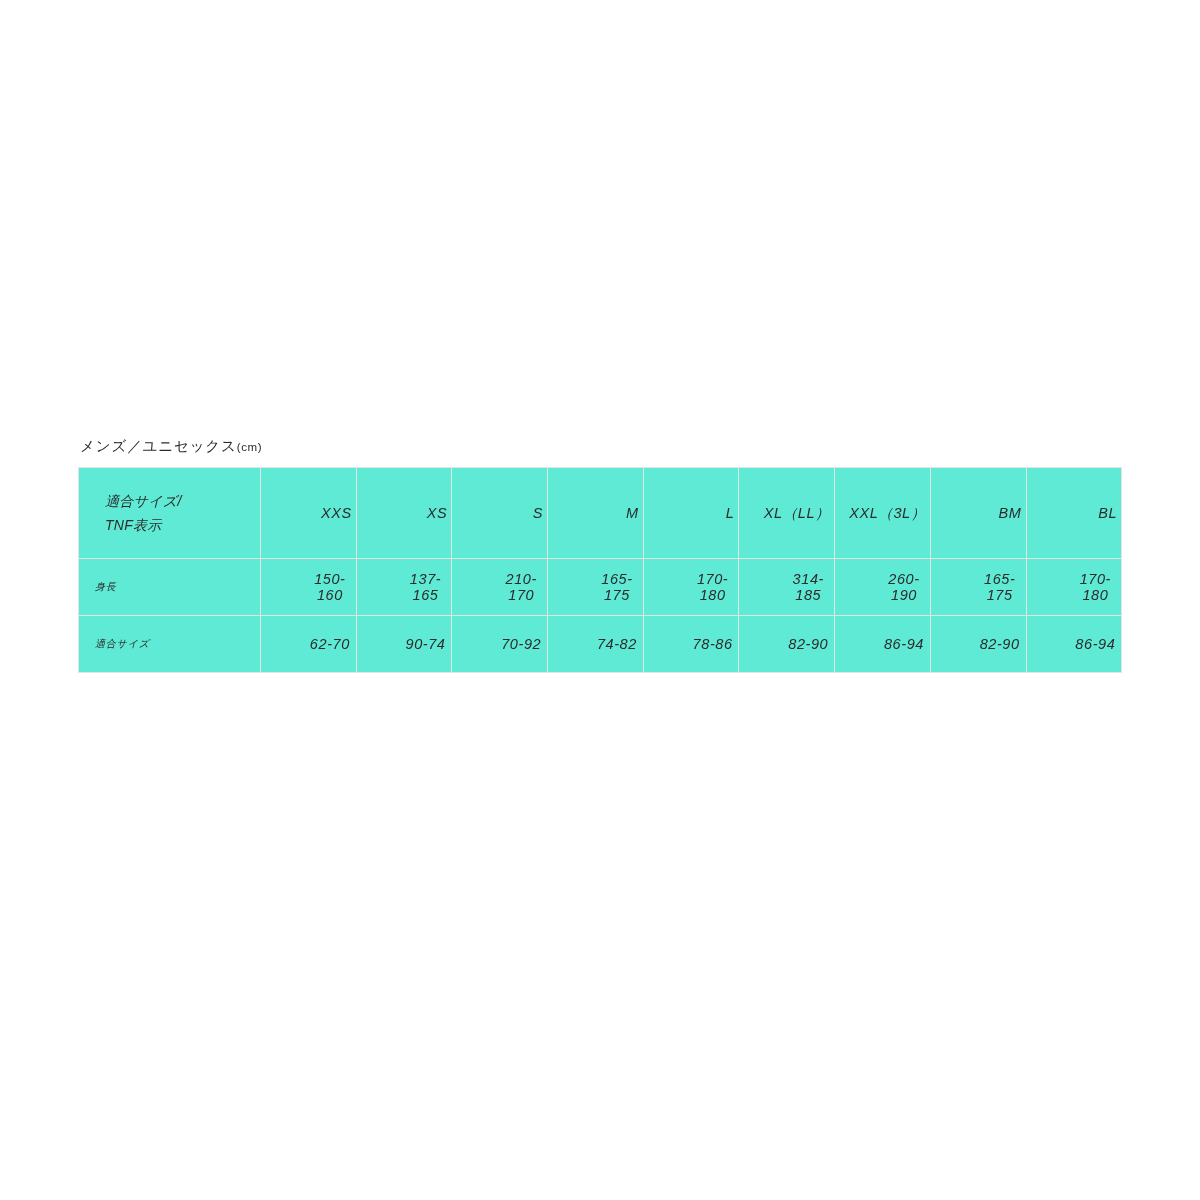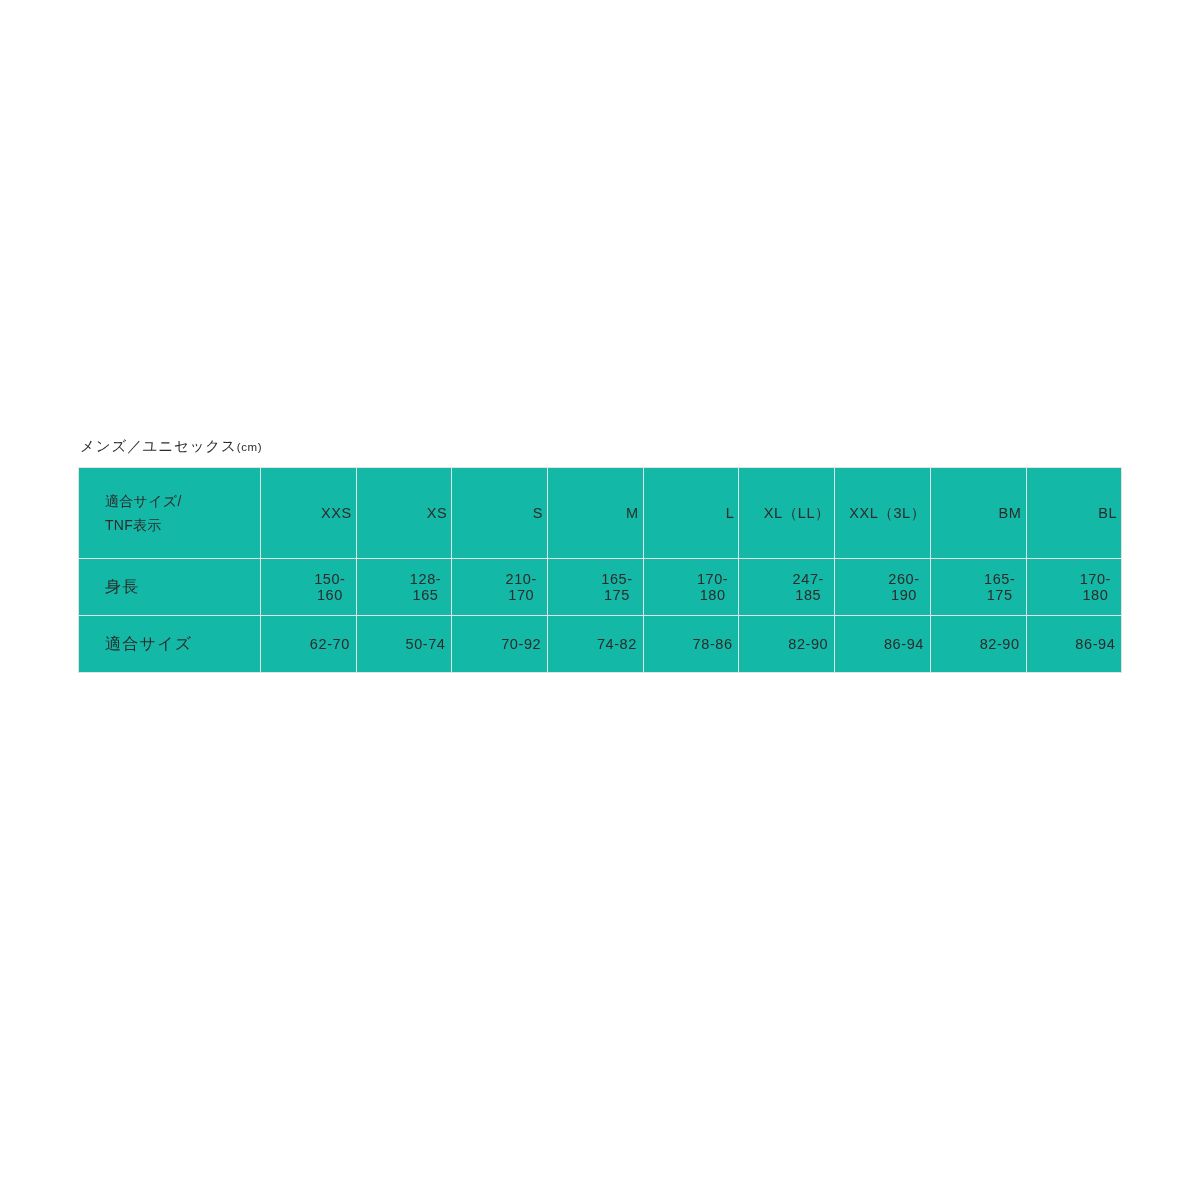--- a/index.html
+++ b/index.html
@@ -37,21 +37,22 @@
     white-space: nowrap;
   }
   .caption .unit {
     font-size: 11.5px;
     letter-spacing: 0.05em;
   }
   table.size-table {
     border-collapse: collapse;
     table-layout: fixed;
     width: 1044px;
-    background: #14b8a6;
+    background: #5eead4;
+    font-style: italic;
   }
   table.size-table th,
   table.size-table td {
     border: 1px solid #e3e3e3;
     font-weight: normal;
     font-size: 14.5px;
     color: #2b2b2b;
     letter-spacing: 0.04em;
   }
   
@@ -68,24 +69,24 @@
     font-size: 14px;
     letter-spacing: 0.02em;
   }
   thead th.corner .l1,
   thead th.corner .l2 {
     display: block;
     white-space: nowrap;
   }
   tbody th.rowhead {
     text-align: left;
-    padding-left: 26px;
+    padding-left: 16px;
     height: 54px;
     vertical-align: middle;
-    font-size: 16px;
+    font-size: 10px;
     letter-spacing: 0.08em;
   }
   tbody td {
     text-align: center;
     vertical-align: middle;
     height: 54px;
     font-size: 14.5px;
     letter-spacing: 0.02em;
     padding-left: 44px;
   }
@@ -129,33 +130,33 @@
           <th>XL（LL）</th>
           <th>XXL（3L）</th>
           <th>BM</th>
           <th>BL</th>
         </tr>
       </thead>
       <tbody>
         <tr>
           <th class="rowhead">身長</th>
           <td>150-160</td>
-          <td>128-165</td>
+          <td>137-165</td>
           <td>210-170</td>
           <td>165-175</td>
           <td>170-180</td>
-          <td>247-185</td>
+          <td>314-185</td>
           <td>260-190</td>
           <td>165-175</td>
           <td>170-180</td>
         </tr>
         <tr>
           <th class="rowhead">適合サイズ</th>
           <td>62-70</td>
-          <td>50-74</td>
+          <td>90-74</td>
           <td>70-92</td>
           <td>74-82</td>
           <td>78-86</td>
           <td>82-90</td>
           <td>86-94</td>
           <td>82-90</td>
           <td>86-94</td>
         </tr>
       </tbody>
     </table>

